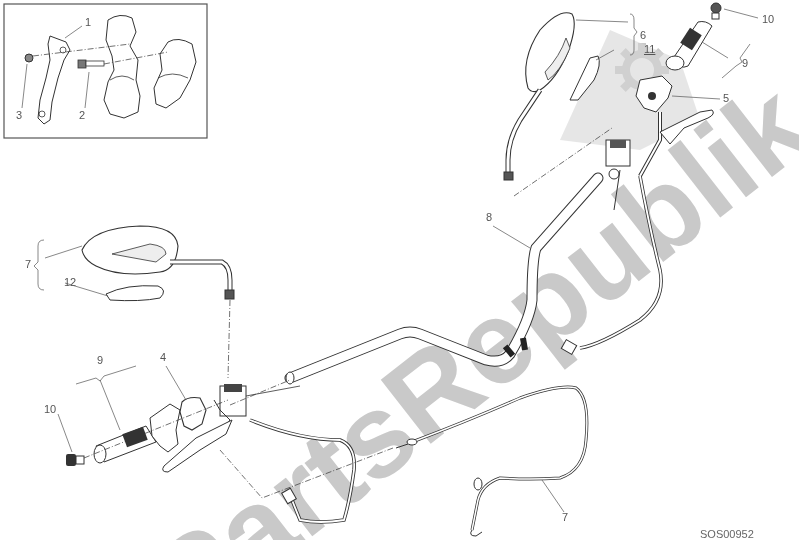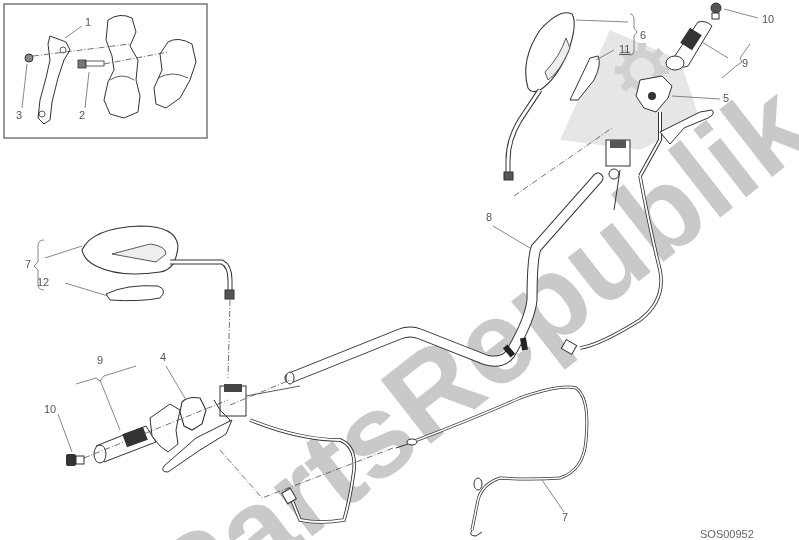--- a/index.html
+++ b/index.html
@@ -188,18 +188,18 @@
 
 <span class="lbl" style="left:160px;top:352px;">4</span>
 <span class="lbl" style="left:723px;top:93px;">5</span>
 <span class="lbl" style="left:640px;top:30px;">6</span>
 <span class="lbl" style="left:25px;top:259px;">7</span>
 <span class="lbl" style="left:486px;top:212px;">8</span>
 <span class="lbl" style="left:742px;top:58px;">9</span>
 <span class="lbl" style="left:97px;top:355px;">9</span>
 <span class="lbl" style="left:762px;top:14px;">10</span>
 <span class="lbl" style="left:44px;top:404px;">10</span>
-<span class="lbl" style="left:619px;top:44px;text-decoration:underline;">11</span>
-<span class="lbl" style="left:37px;top:277px;">12</span>
+<span class="lbl" style="left:644px;top:44px;text-decoration:underline;">11</span>
+<span class="lbl" style="left:64px;top:277px;">12</span>
 <span class="lbl" style="left:562px;top:512px;">7</span>
 
 <span class="code" style="left:700px;top:528px;">SOS00952</span>
 </div>
 
 </body></html>

